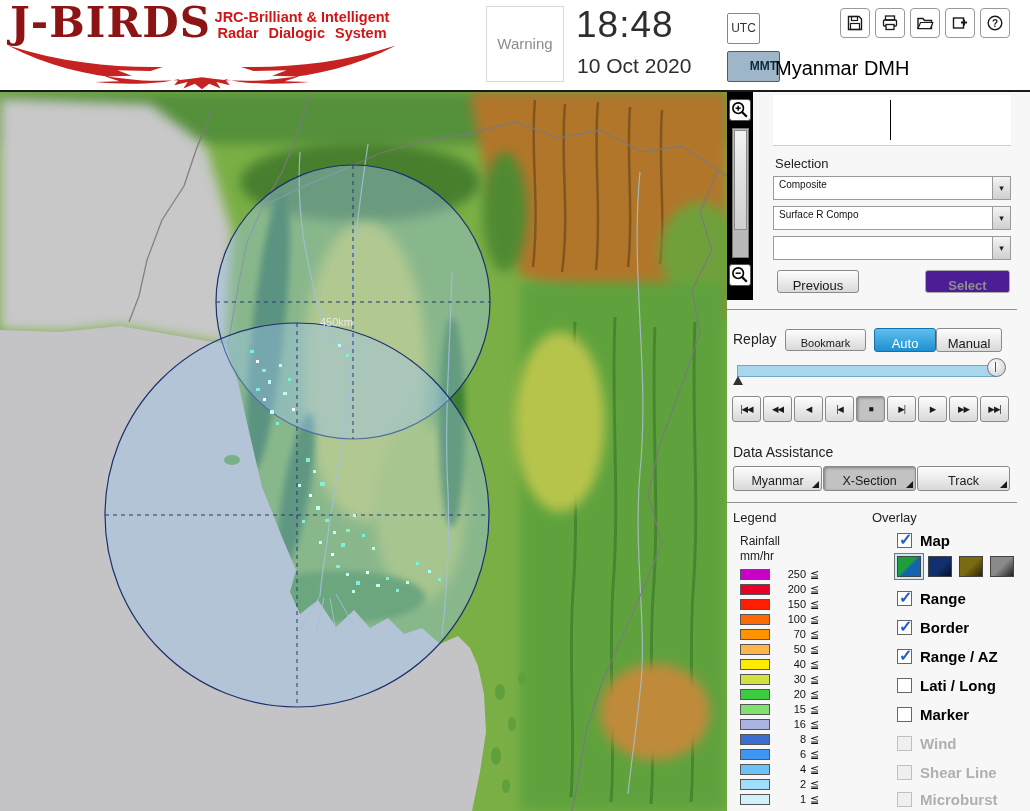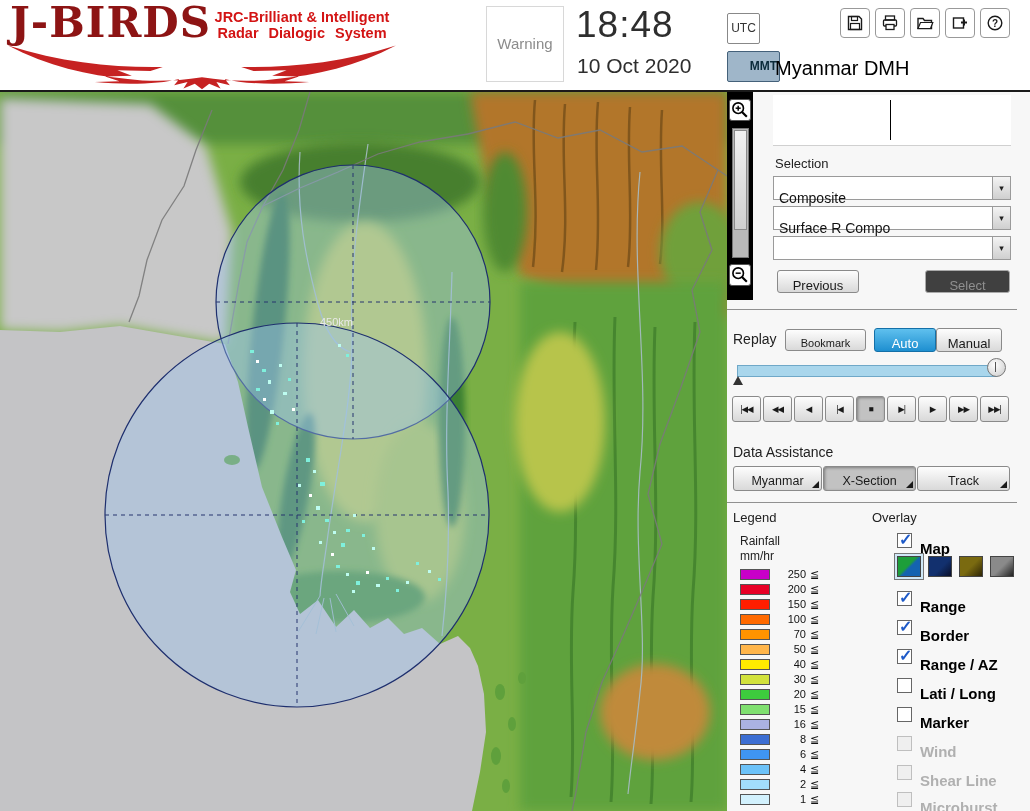--- a/index.html
+++ b/index.html
@@ -31,26 +31,26 @@
   .zoomcol{position:absolute;left:0;top:0;width:26px;height:208px;background:#000;}
   .zbtn{position:absolute;left:2px;width:22px;height:22px;background:#fff;border:1px solid #555;border-radius:3px;
         display:flex;align-items:center;justify-content:center;padding:0;}
   .zb-in{top:7px;} .zb-out{top:172px;}
   .ztrack{position:absolute;left:5px;top:36px;width:15px;height:128px;background:#b9b9b9;border:1px solid #777;}
   .zthumb{position:absolute;left:1px;top:1px;width:11px;height:98px;background:linear-gradient(#f2f2f2,#cfcfcf);border:1px solid #8a8a8a;}
   .station-box{position:absolute;left:46px;top:3px;width:238px;height:50px;background:#fff;border-bottom:1px solid #d0d0d0;}
   .cursor-line{position:absolute;left:117px;top:5px;width:1px;height:40px;background:#000;}
   .sec-label{position:absolute;font-size:13px;color:#222;}
   .dd{position:absolute;left:46px;width:238px;height:24px;background:#fff;border:1px solid #9a9a9a;box-sizing:border-box;}
-  .dd .val{position:absolute;left:5px;top:13px;font-size:14px;color:#111;}
+  .dd .val{position:absolute;left:5px;top:2px;font-size:10px;color:#111;}
   .dd .arr{position:absolute;right:0;top:0;width:17px;height:22px;background:linear-gradient(#f4f4f4,#cfcfcf);
            border-left:1px solid #9a9a9a;font-size:9px;color:#222;text-align:center;line-height:22px;}
   .btn{background:linear-gradient(#fdfdfd,#d9d9d9);border:1px solid #8a8a8a;border-radius:3px;color:#1a1a1a;
        font-family:"Liberation Sans",sans-serif;position:absolute;padding:7px;}
-  .btn.disabled{background:#404040;color:#8f8f8f;border-color:#aaa;}
+  .btn.disabled{background:#4c1d95;color:#8f8f8f;border-color:#aaa;font-weight:bold;}
   .btn.pressed{background:#c2c2c2;box-shadow:inset 1px 1px 3px rgba(0,0,0,.35);}
   .btn.blue{background:linear-gradient(#5fc0ee,#1e8fd0);border-color:#1470a8;color:#fff;font-weight:normal;}
   .hr{position:absolute;left:0;width:290px;height:1px;background:#909090;}
   .corner::after{content:"";position:absolute;right:2px;bottom:2px;border-left:7px solid transparent;border-bottom:7px solid #1a1a1a;}
   
   .strack{position:absolute;left:10px;top:273px;width:258px;height:10px;background:#a9d6ec;border:1px solid #6fa8c8;}
   .sknob{position:absolute;left:260px;top:266px;width:17px;height:17px;border-radius:50%;
          background:radial-gradient(circle at 40% 35%,#fff,#c9c9c9);border:1px solid #777;}
   .sknob::after{content:"";position:absolute;left:7px;top:3px;width:1px;height:10px;background:#555;}
   .smark{position:absolute;left:6px;top:284px;width:0;height:0;border-left:5px solid transparent;
@@ -59,21 +59,21 @@
   
   .lg-row{position:absolute;left:13px;height:15px;}
   .lg-sw{position:absolute;left:0;top:1px;width:30px;height:11px;border:1px solid #555;box-sizing:border-box;}
   .lg-val{position:absolute;left:34px;top:0;width:32px;font-size:11px;color:#111;text-align:right;}
   .lg-op{position:absolute;left:70px;top:0;font-size:11px;color:#111;}
   .lg-txt{position:absolute;font-size:12px;color:#222;}
   
   .ovl-row{position:absolute;left:170px;height:18px;}
   .cb{position:absolute;left:0;top:1px;width:15px;height:15px;background:#fff;border:1px solid #666;box-sizing:border-box;}
   .cb.on::after{content:"✓";position:absolute;left:1px;top:-4px;font-size:16px;font-weight:bold;color:#1e5ac8;}
-  .olbl{position:absolute;left:23px;top:8px;font-size:15px;font-weight:bold;color:#000;white-space:nowrap;}
+  .olbl{position:absolute;left:23px;top:0;font-size:15px;font-weight:bold;color:#000;white-space:nowrap;}
   .ovl-row.disabled .olbl{color:#b0b0b0;}
   .ovl-row.disabled .cb{border-color:#bfbfbf;background:#efefef;}
   .swrow{position:absolute;left:170px;top:464px;height:24px;}
   .msw{position:absolute;top:0;width:24px;height:21px;border:1px solid #444;box-sizing:border-box;}
   .msw1{left:0;background:linear-gradient(135deg,#1d9e3a 0 45%,#1463b0 55% 100%);
         box-shadow:0 0 0 2px #cfe8f7, 0 0 0 3px #777;}
   .msw2{left:31px;background:linear-gradient(135deg,#12306e 0 55%,#090f2a 100%);}
   .msw3{left:62px;background:linear-gradient(135deg,#7a6a10 0 50%,#2e2506 100%);}
   .msw4{left:93px;background:linear-gradient(135deg,#8a8a8a 0 50%,#222 100%);}
 </style>

